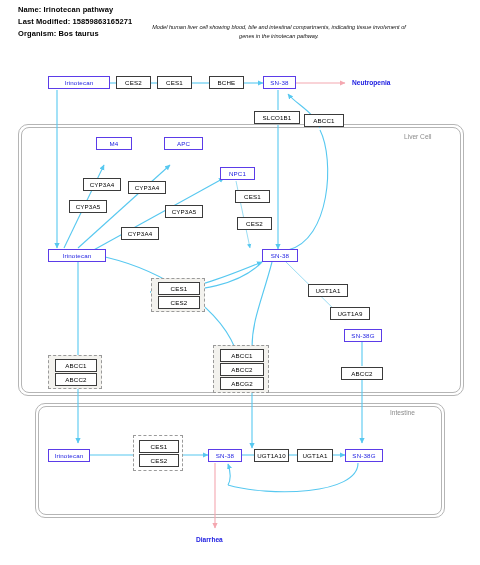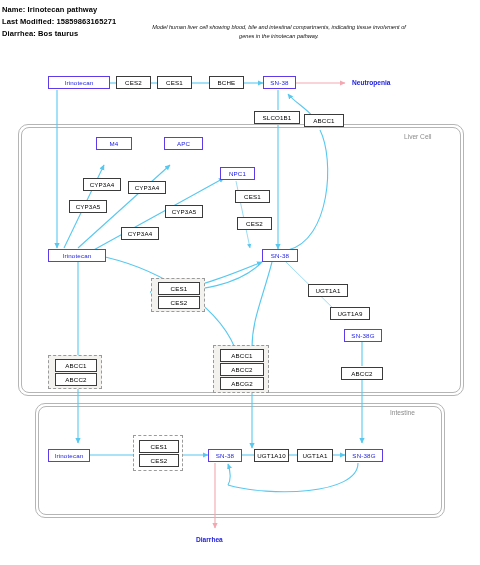--- a/index.html
+++ b/index.html
@@ -18,21 +18,21 @@
   }
   #stage {
     position: relative;
     width: 480px;
     height: 565px;
   }
 
   
   .meta {
     position: absolute;
-    left: 2px;
+    left: 18px;
     top: 4px;
     font-size: 7.5px;
     font-weight: bold;
     line-height: 12.2px;
     letter-spacing: 0.1px;
     white-space: nowrap;
   }
   .desc {
     position: absolute;
     left: 148px;
@@ -121,21 +121,21 @@
   .e-pink { stroke: #f4a7b0; stroke-width: 1.1; fill: none; }
 </style>
 </head>
 <body>
 
 <div id="stage">
 
   <div class="meta">
     <div>Name: Irinotecan pathway</div>
     <div>Last Modified: 15859863165271</div>
-    <div>Diarrhea: Bos taurus</div>
+    <div>Organism: Bos taurus</div>
   </div>
   <div class="desc">Model human liver cell showing blood, bile and intestinal compartments, indicating tissue involvment of genes in the irinotecan pathway.</div>
 
   <div class="compartment" style="left:18px; top:124px; width:446px; height:272px;"></div>
   <div class="comp-label" style="left:404px; top:133px;">Liver Cell</div>
 
   <div class="compartment" style="left:35px; top:403px; width:410px; height:115px;"></div>
   <div class="comp-label" style="left:390px; top:409px;">Intestine</div>
 
   <svg id="edges" viewBox="0 0 480 565">

